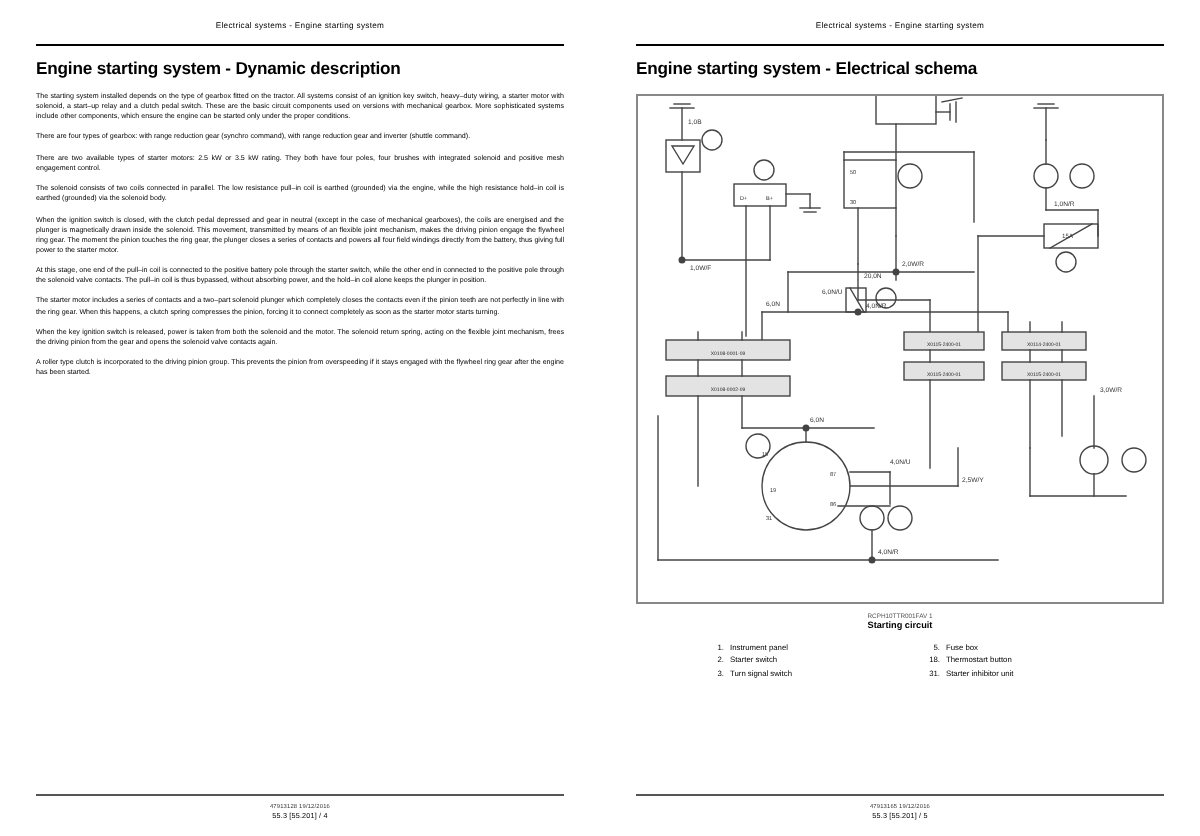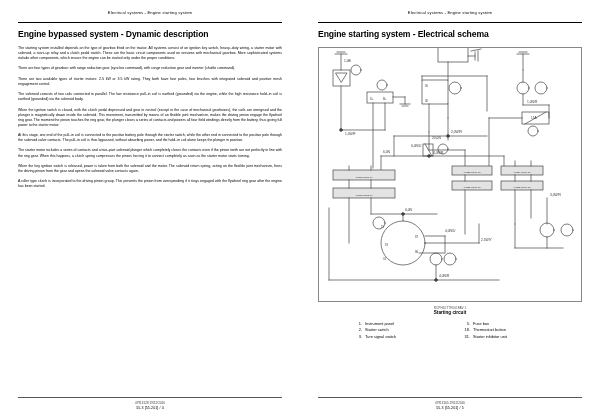--- a/index.html
+++ b/index.html
@@ -92,21 +92,21 @@
   .footer .pno{font-size:3.6px;color:#000;margin-top:1px;letter-spacing:.1px;}
 </style>
 </head>
 <body>
 
 <div class="spread">
 
   <div class="page left">
     <div class="runhead">Electrical systems - Engine starting system</div>
     <div class="rule"></div>
-    <div class="page-title">Engine bypassed system - Dynamic description</div>
+    <div class="page-title">Engine starting system - Dynamic description</div>
 
     <div class="body-copy">
       <p class="para">The starting system installed depends on the type of gearbox fitted on the tractor. All systems consist of an ignition key switch, heavy–duty wiring, a starter motor with solenoid, a start–up relay and a clutch pedal switch. These are the basic circuit components used on versions with mechanical gearbox. More sophisticated systems include other components, which ensure the engine can be started only under the proper conditions.</p>
       <p class="para">There are four types of gearbox: with range reduction gear (synchro command), with range reduction gear and inverter (shuttle command).</p>
       <p class="para">There are two available types of starter motors:  2.5 kW or 3.5 kW rating.  They both have four poles, four brushes with integrated solenoid and positive mesh engagement control.</p>
       <p class="para">The solenoid consists of two coils connected in parallel. The low resistance pull–in coil is earthed (grounded) via the engine, while the high resistance hold–in coil is earthed (grounded) via the solenoid body.</p>
       <p class="para">When the ignition switch is closed, with the clutch pedal depressed and gear in neutral (except in the case of mechanical gearboxes), the coils are energised and the plunger is magnetically drawn inside the solenoid. This movement, transmitted by means of an flexible joint mechanism, makes the driving pinion engage the flywheel ring gear. The moment the pinion touches the ring gear, the plunger closes a series of contacts and powers all four field windings directly from the battery, thus giving full power to the starter motor.</p>
       <p class="para">At this stage, one end of the pull–in coil is connected to the positive battery pole through the starter switch, while the other end in connected to the positive pole through the solenoid valve contacts. The pull–in coil is thus bypassed, without absorbing power, and the hold–in coil alone keeps the plunger in position.</p>
       <p class="para">The starter motor includes a series of contacts and a two–part solenoid plunger which completely closes the contacts even if the pinion teeth are not perfectly in line with the ring gear. When this happens, a clutch spring compresses the pinion, forcing it to connect completely as soon as the starter motor starts turning.</p>
       <p class="para">When the key ignition switch is released, power is taken from both the solenoid and the motor. The solenoid return spring, acting on the flexible joint mechanism, frees the driving pinion from the gear and opens the solenoid valve contacts again.</p>

